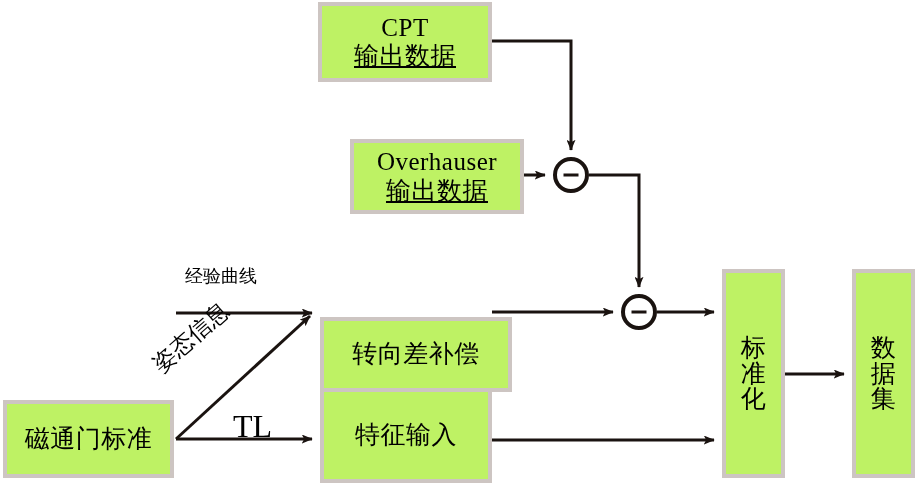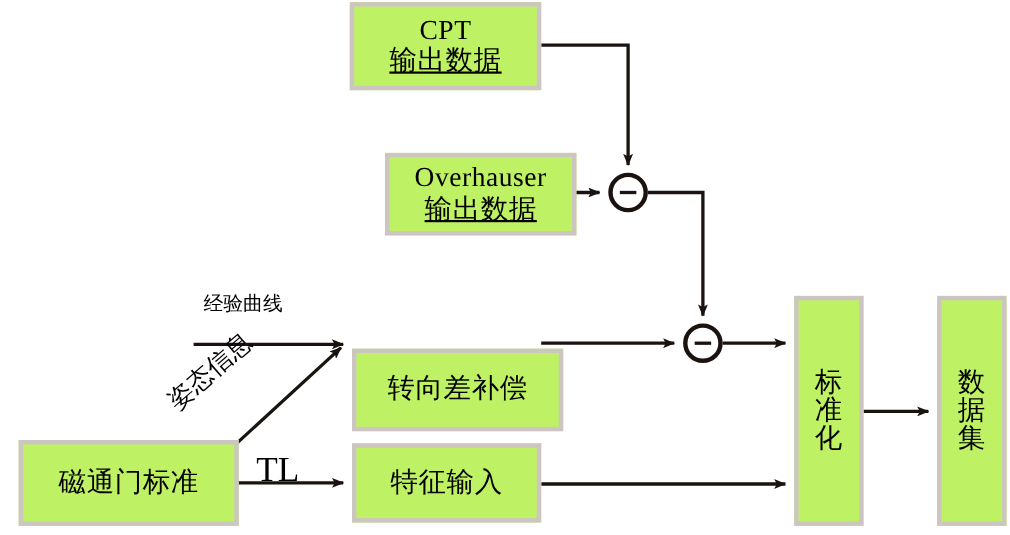--- a/index.html
+++ b/index.html
@@ -30,23 +30,23 @@
     flex-direction:column;
     line-height:1.02;
     font-size:25px;
   }
   .node.vert span{display:block;}
 
   
   #n-cpt        {left:318px; top:2px;   width:174px; height:80px;}
   #n-over       {left:318px; top:139px; width:174px; height:75px;margin-left:32px;}
   #n-steercal   {left:3px;   top:273px; width:173px; height:73px;}
-  #n-fluxgate   {left:17px;   top:400px; width:200px; height:78px;}
+  #n-fluxgate   {left:3px;   top:400px; width:171px; height:78px;}
   #n-steercomp  {left:320px; top:277px; width:192px; height:75px;margin-top:40px;}
-  #n-featin     {left:320px; top:403px; width:172px; height:72px;align-items:center;}
+  #n-featin     {left:320px; top:388px; width:172px; height:95px;align-items:center;}
   #n-standard   {left:722px; top:269px; width:63px;  height:209px;}
   #n-dataset    {left:852px; top:269px; width:63px;  height:209px;}
 
   
   .sum{
     position:absolute;
     border:4px solid #1a1310;
     border-radius:50%;
     background:#ffffff;
     box-sizing:border-box;

